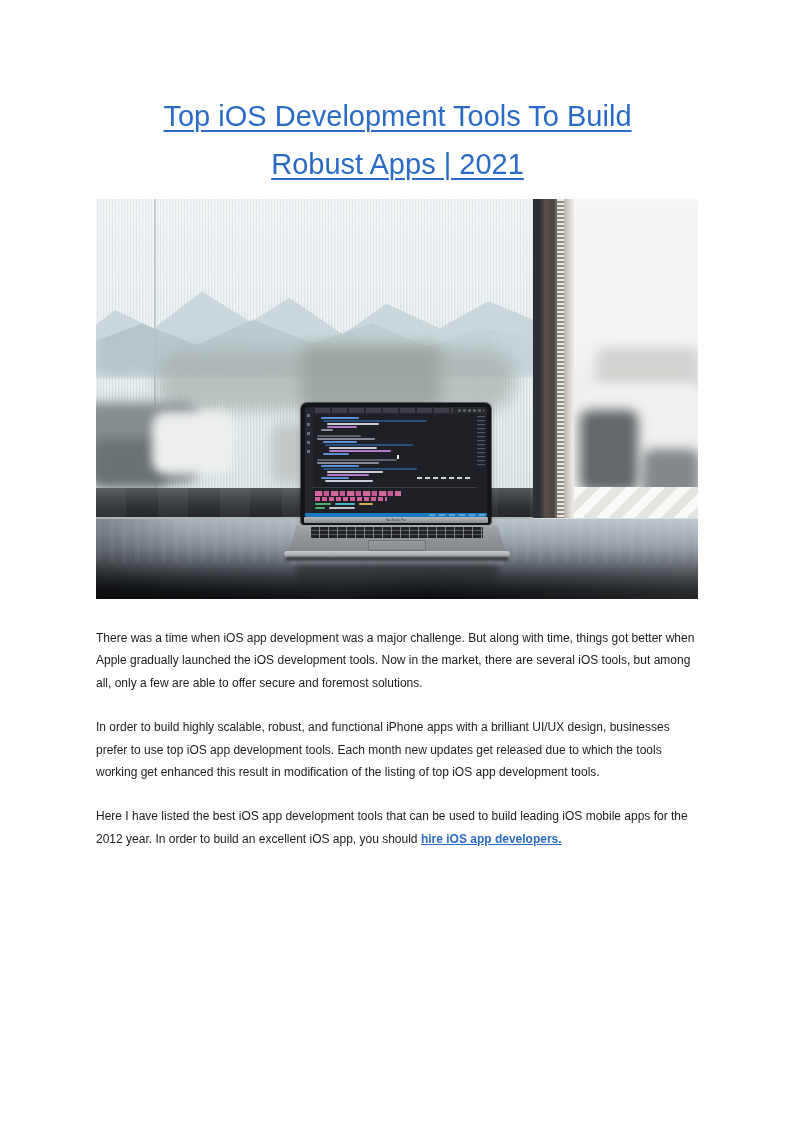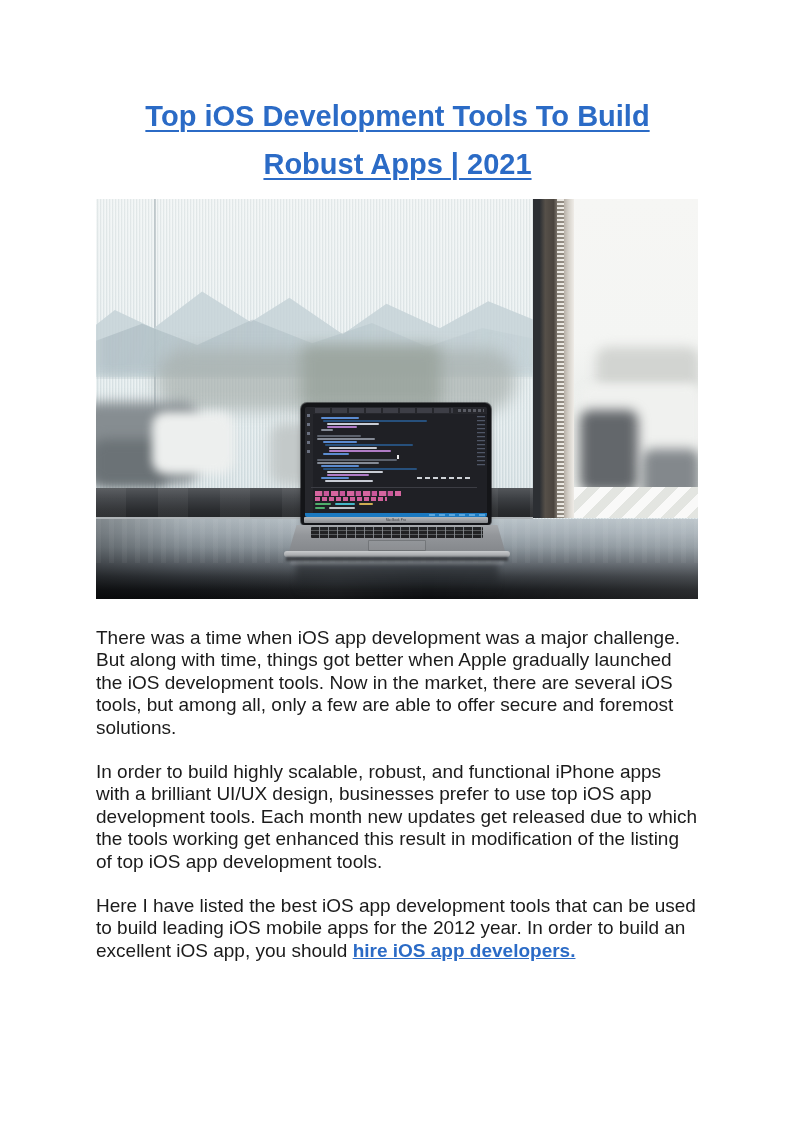--- a/index.html
+++ b/index.html
@@ -6,21 +6,21 @@
   body{
     width:795px;height:1124px;background:#ffffff;overflow:hidden;
     font-family:"Liberation Sans","DejaVu Sans",sans-serif;
     -webkit-font-smoothing:antialiased;
   }
   .content{width:603px;margin-left:96px;}
   
   h1.doc-title{
     margin:92px 0 0 0;
     text-align:center;
-    font-size:29px;line-height:48px;font-weight:700;
+    font-size:29px;line-height:48px;font-weight:400;
     white-space:pre-line;
   }
   h1.doc-title a{
     color:#2b6bc6;text-decoration:underline;text-decoration-thickness:2px;
     text-underline-offset:4px;cursor:pointer;
   }
   
   figure.photo{
     position:relative;width:602px;height:400px;margin:11px 0 0 0;
     overflow:hidden;background:#e7edee;
@@ -138,21 +138,21 @@
   .fedge{left:188px;top:352px;width:226px;height:6px;border-radius:3px;
     background:linear-gradient(180deg,#c9cbcd,#9b9ea1);}
   .blip{left:190px;top:358px;width:222px;height:4px;background:#3f4246;filter:blur(1px);}
   .rbar{left:194px;top:362px;width:214px;height:4px;background:#85898e;opacity:.5;filter:blur(1.2px);border-radius:2px;}
   .refl{left:200px;top:366px;width:202px;height:30px;filter:blur(3px);
     background:linear-gradient(180deg, rgba(25,28,31,.55), rgba(12,13,15,0));}
   
   .body-text{margin-top:28px;}
   .body-text p{
     margin:0 0 22px 0;
-    font-size:19px;line-height:22.4px;color:#1b1b1b;
+    font-size:12px;line-height:22.4px;color:#1b1b1b;
   }
   .inline-link{color:#2b6bc6;font-weight:bold;text-decoration:underline;cursor:pointer;}
 </style>
 </head>
 <body>
 
 <div class="content">
 
   <h1 class="doc-title"><a>Top iOS Development Tools To Build
 Robust Apps | 2021</a></h1>

